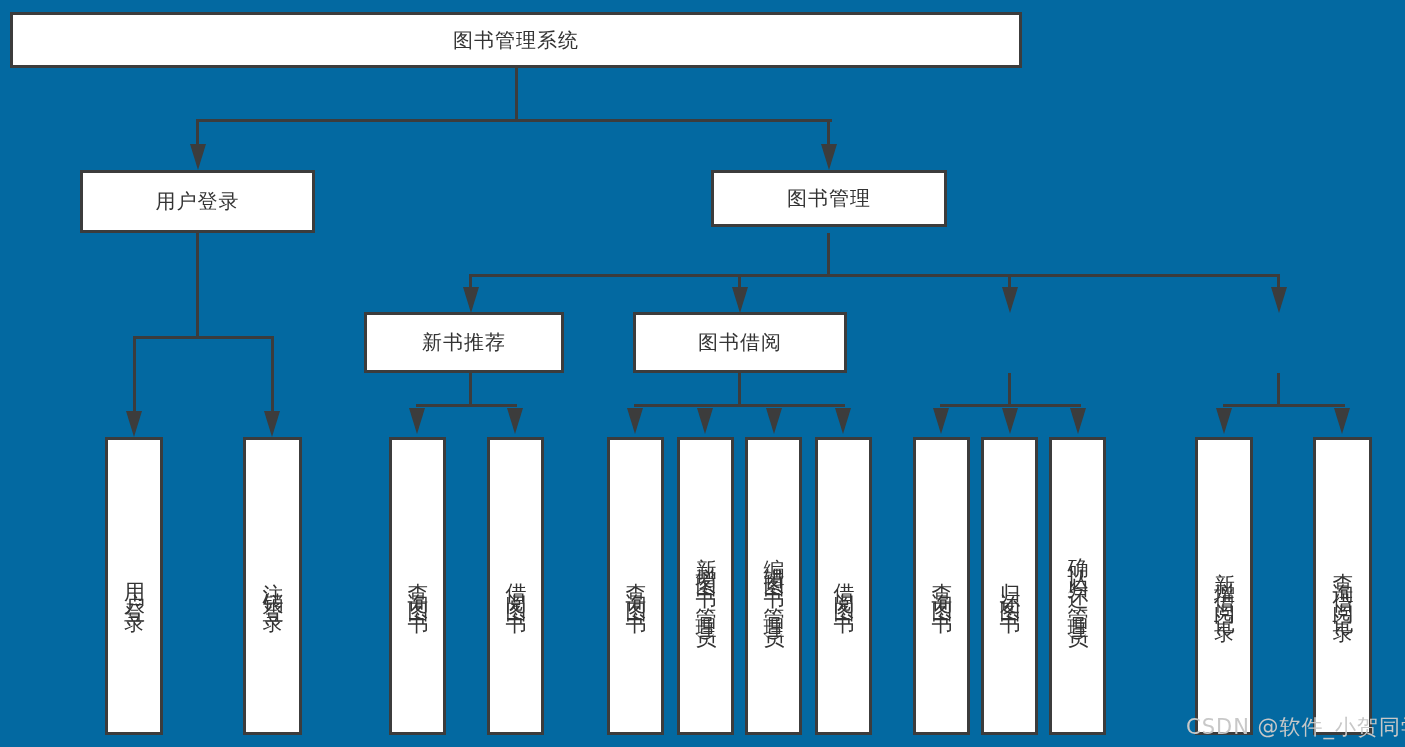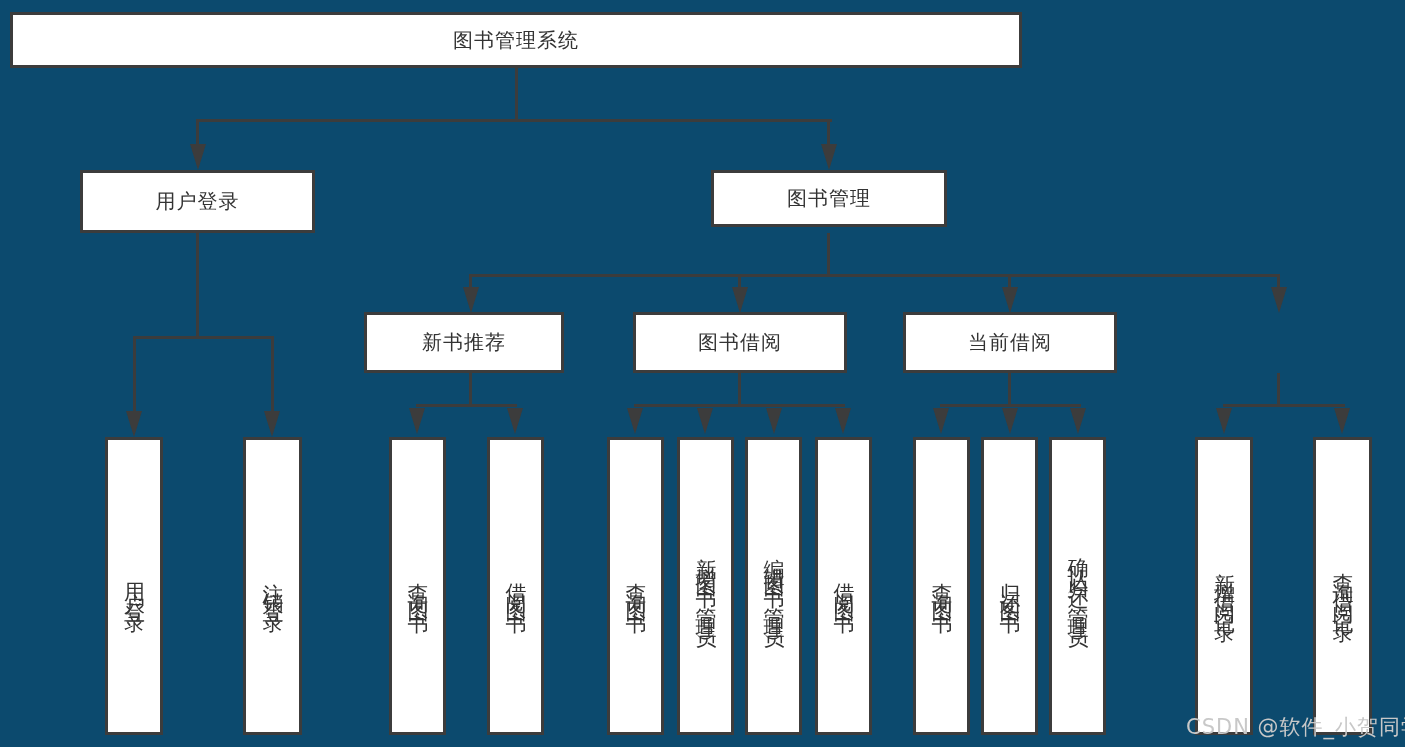--- a/index.html
+++ b/index.html
@@ -1,18 +1,18 @@
 <!DOCTYPE html>
 <html><head>
 <meta charset="utf-8">
 <style>
   html,body { margin:0; padding:0; background:#ffffff; }
   .canvas {
     position:relative; width:1405px; height:747px;
-    background:#0c4a6e; overflow:hidden;
+    background:#0369a1; overflow:hidden;
     font-family:"DejaVu Sans","Liberation Sans",sans-serif;
     color:#333333;
   }
   .box {
     position:absolute; box-sizing:border-box;
     border:3px solid #3c3c3c; background:#ffffff;
     display:flex; align-items:center; justify-content:center;
   }
   .hbox { font-size:20px; letter-spacing:1px; white-space:nowrap; }
   .vbox span {
@@ -73,23 +73,20 @@
   <div class="arrow" style="left:1002px; top:287px;"></div>
   <div class="vline" style="left:1277px; top:274px; width:3px; height:16px;"></div>
   <div class="arrow" style="left:1271px; top:287px;"></div>
 
   <div class="box hbox" style="left:364px; top:312px; width:200px; height:61px;">
     <span>新书推荐</span>
   </div>
   <div class="box hbox" style="left:633px; top:312px; width:214px; height:61px;text-align:center;">
     <span>图书借阅</span>
   </div>
-  <div class="box hbox" style="left:903px; top:312px; width:214px; height:61px;">
-    <span>当前借阅</span>
-  </div>
 
   <div class="vline" style="left:469px; top:373px; width:3px; height:34px;"></div>
   <div class="hline" style="left:416px; top:404px; width:101px; height:3px;"></div>
   <div class="arrow" style="left:409px; top:408px;"></div>
   <div class="arrow" style="left:507px; top:408px;"></div>
 
   <div class="vline" style="left:738px; top:373px; width:3px; height:34px;"></div>
   <div class="hline" style="left:634px; top:404px; width:211px; height:3px;"></div>
   <div class="arrow" style="left:627px; top:408px;"></div>
   <div class="arrow" style="left:697px; top:408px;"></div>

